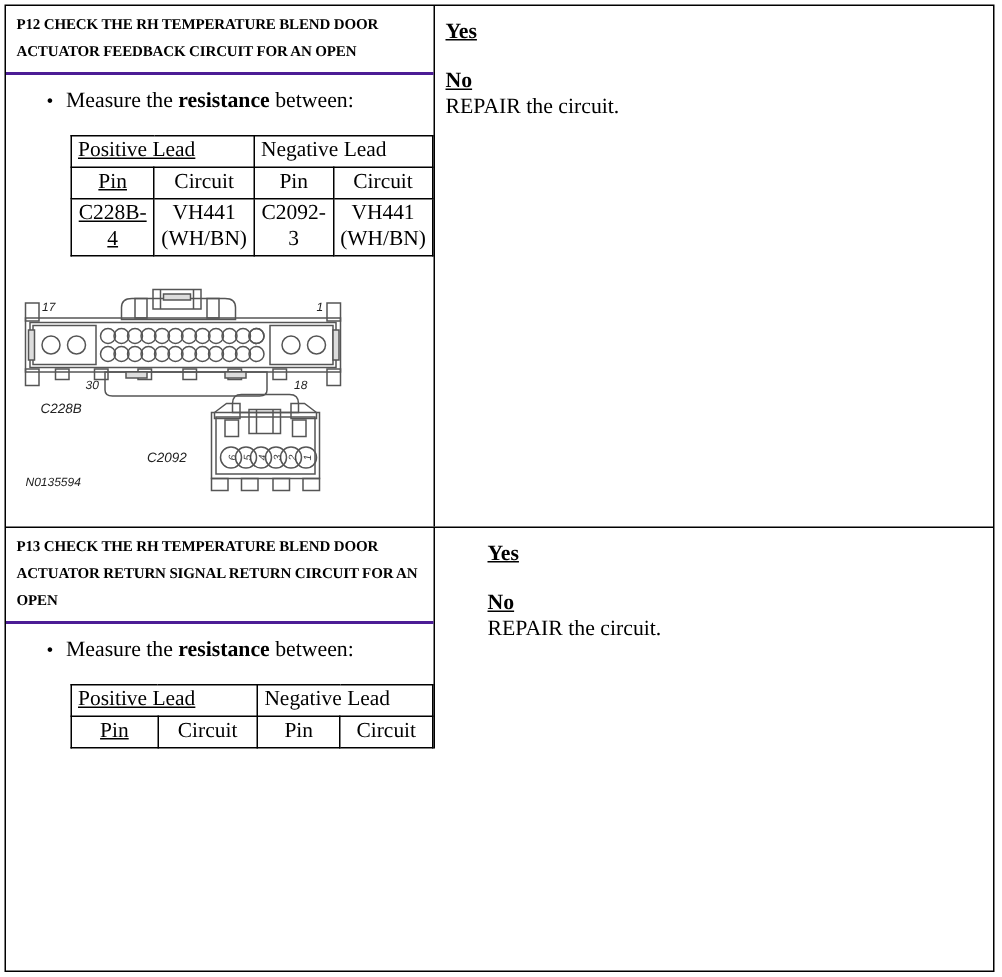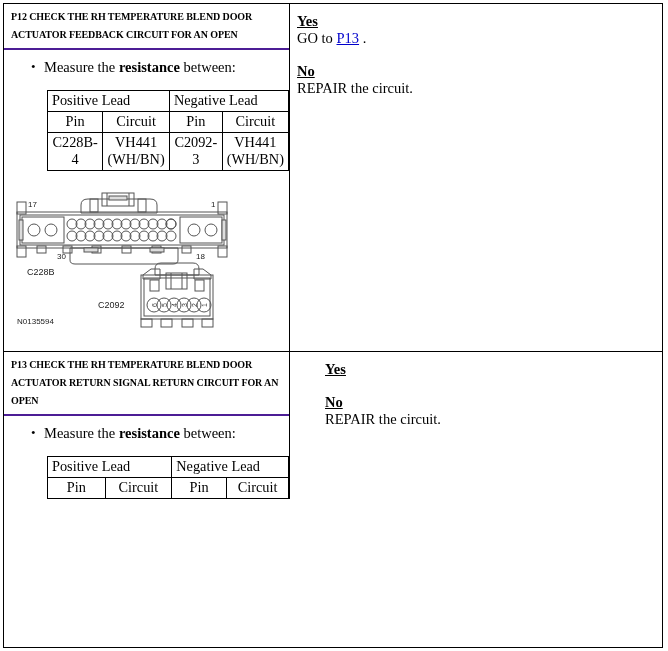--- a/index.html
+++ b/index.html
@@ -97,21 +97,21 @@
     table-layout: fixed;
   }
   table.meas td {
     border: 1px solid #000;
     font-size: 14.3px;
     line-height: 17px;
     padding: 1px 4px 2px 4px;
     vertical-align: top;
   }
   table.meas td.ctr { text-align: center; margin-left: 45px; }
-  .c1 { width: 62px; }
+  .c1 { width: 62px; text-decoration: underline; }
   .c2 { width: 66px; }
   .c3 { width: 58px; }
   .c4 { width: 59px; }
 
   
   .ans-label {
     font-weight: bold;
     font-size: 14.5px;
     line-height: 17px;
     text-decoration: underline;
@@ -125,20 +125,21 @@
     color: #0000cc;
     text-decoration: underline;
   }
 
   
   .figure {
     position: relative;
     width: 286px;
     height: 152px;
     margin-top: 16px;
+    font-style: italic;
   }
   .figure svg { display: block; }
 
   .fig-caption {
     font-family: "Liberation Sans", sans-serif;
   }
 </style>
 </head>
 <body>
 
@@ -295,21 +296,20 @@
           </svg>
         </div>
 
 
         <div style="height:12px"></div>
       </div>
     </div>
 
     <div class="step-right">
       <div class="ans-label">Yes</div>
-      <div class="ans-text"><span>GO to </span><a class="ref" href="#">P13</a><span> .</span></div>
       <div class="ans-gap"></div>
       <div class="ans-label">No</div>
       <div class="ans-text">REPAIR the circuit.</div>
     </div>
   </div>
 
   <div class="step">
 
     <div class="step-left">
 

